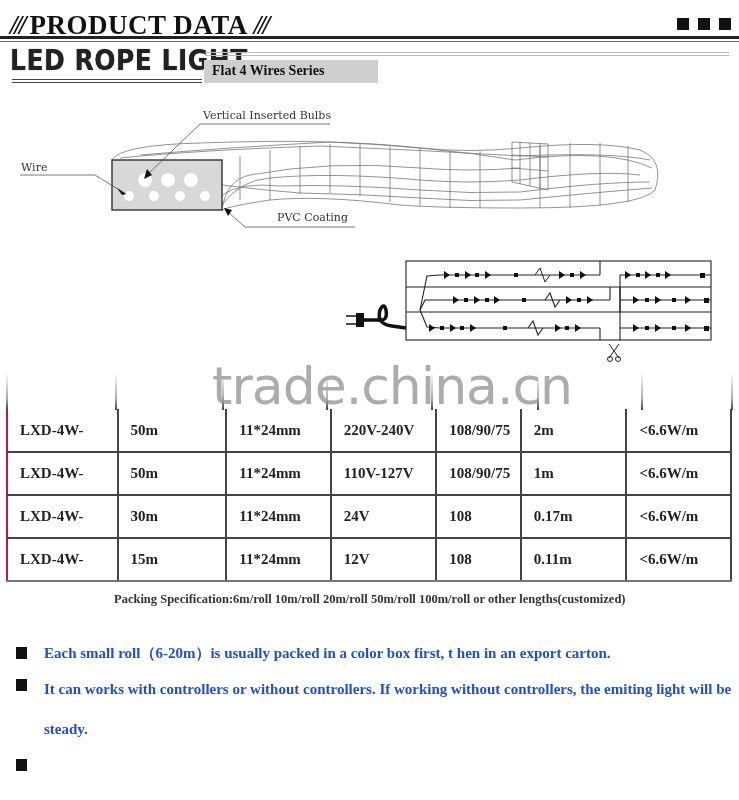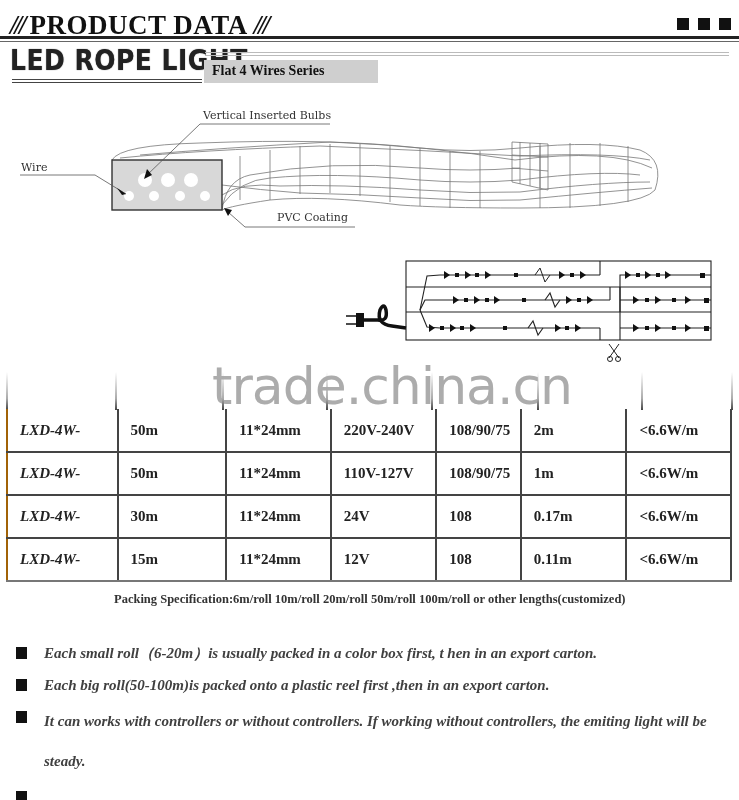--- a/index.html
+++ b/index.html
@@ -31,33 +31,33 @@
   .lbl { position: absolute; font-family: "DejaVu Serif", serif; font-size: 11px; color: #333; }
 
   
   .watermark { position: absolute; left: 212px; top: 356px; font-family: "DejaVu Sans", sans-serif; font-size: 52px;
                color: #a8a8a8; letter-spacing: -1px; opacity: 0.95; }
 
   
   .spec-table { position: absolute; left: 6px; top: 409px; width: 726px; border-collapse: collapse; }
   .spec-table td { height: 43px; border-right: 2px solid #444; border-bottom: 2px solid #444;
                    font-size: 15px; font-weight: bold; padding-left: 12px; color: #222; white-space: nowrap; }
-  .spec-table td:first-child { border-left: 2px solid #a16207; font-style: italic; }
+  .spec-table td:first-child { border-left: 2px solid #be185d; }
   .spec-table tr:last-child td { border-bottom: 2px solid #777; }
   .col0 { width: 110px; } .col1 { width: 108px; } .col2 { width: 104px; } .col3 { width: 105px; }
   .col4 { width: 84px; } .col5 { width: 105px; } .col6 { width: 104px; }
   .fade-tick { position: absolute; top: 372px; width: 2px; height: 38px;
                background: linear-gradient(to bottom, rgba(255,255,255,0), #aaa 70%, #444); }
 
   .packing { position: absolute; left: 114px; top: 592px; font-size: 12.5px; font-weight: bold; color: #333; white-space: nowrap; }
 
   
   .bullets { position: absolute; left: 16px; top: 637px; width: 720px; list-style: none; }
-  .bullets li { position: relative; padding-left: 28px; font-size: 15px; font-weight: bold; color: #404040;
-                line-height: 32px; font-style: italic; }
+  .bullets li { position: relative; padding-left: 28px; font-size: 15px; font-weight: bold; color: #1d4ed8;
+                line-height: 32px; }
   .bullets li .sq { position: absolute; left: 0; top: 10px; width: 11px; height: 12px; background: #111; }
   .bullets li.two-line { line-height: 40px; }
 </style>
 </head>
 <body>
 
 <div class="hdr-title">
   <span class="slashes">///</span><span>PRODUCT DATA</span><span class="slashes r">///</span>
 </div>
 <div class="hdr-squares">
@@ -275,16 +275,16 @@
     <td class="col5">0.11m</td>
     <td class="col6">&lt;6.6W/m</td>
   </tr>
 </tbody>
   </table>
 
 <div class="packing">Packing Specification:6m/roll 10m/roll 20m/roll 50m/roll 100m/roll or other lengths(customized)</div>
 
 <ul class="bullets">
   <li><span class="sq"></span><span>Each small roll（6-20m）is usually packed in a color box first, t hen in an export carton.</span></li>
-  <li><span class="sq"></span><span>Each big roll(50-100m)is packed onto a plastic reel first ,then in an export carton.</span></li>
+  <li><span class="sq"></span></li>
   <li class="two-line"><span class="sq"></span><span>It can works with controllers or without controllers. If working without controllers, the emiting light will be steady.</span></li>
   <li><span class="sq"></span></li>
 </ul>
 
 </body></html>

